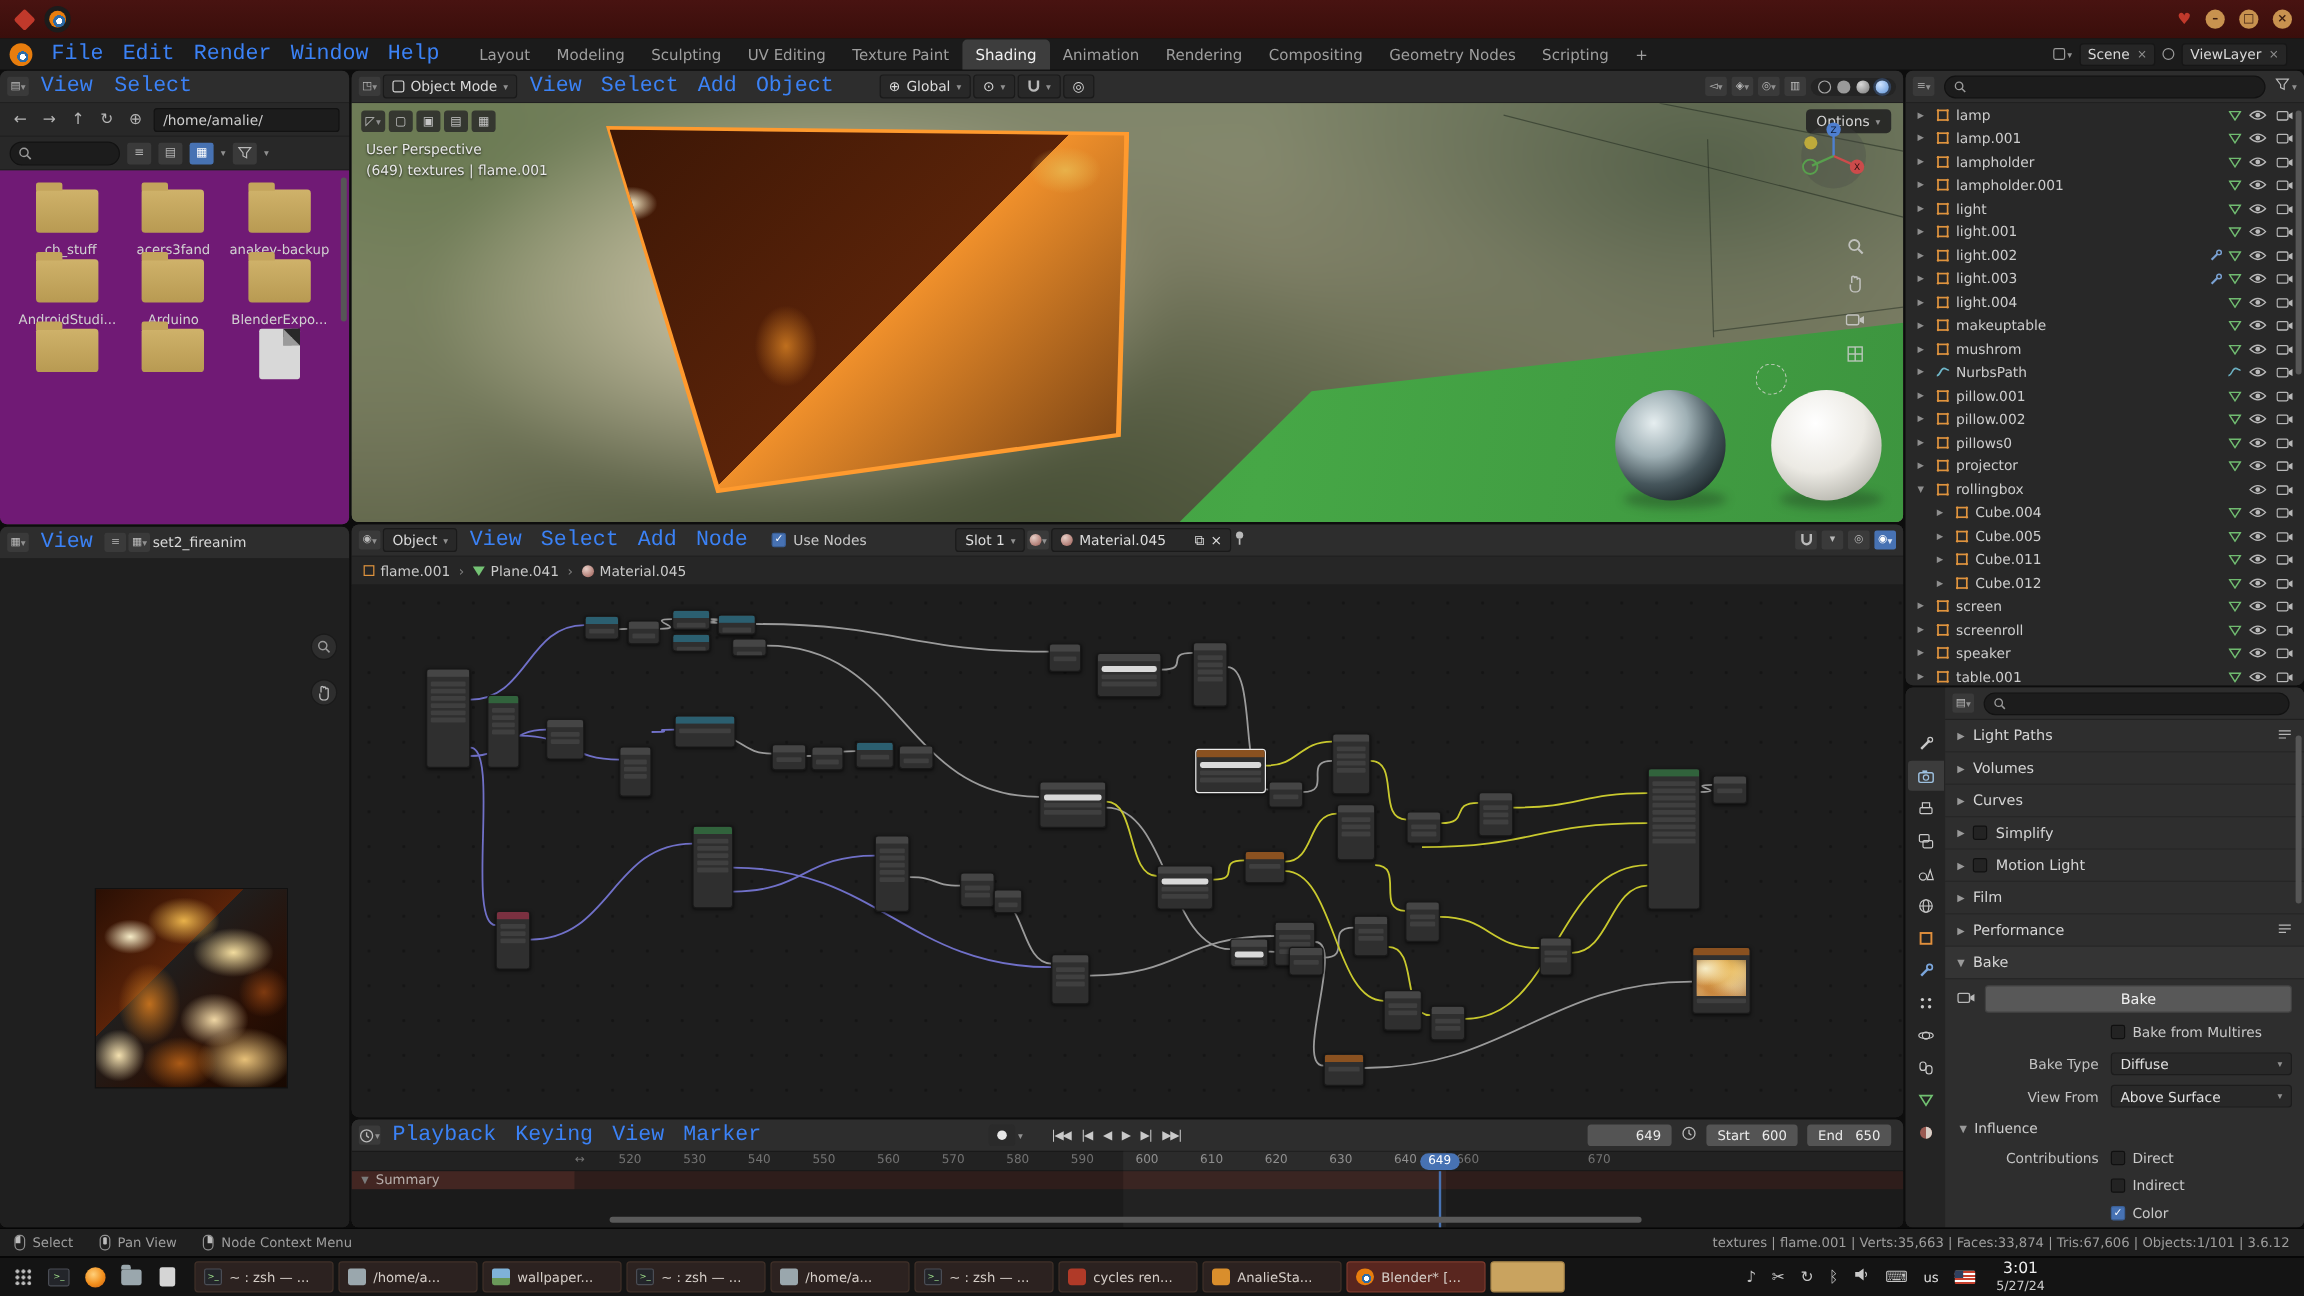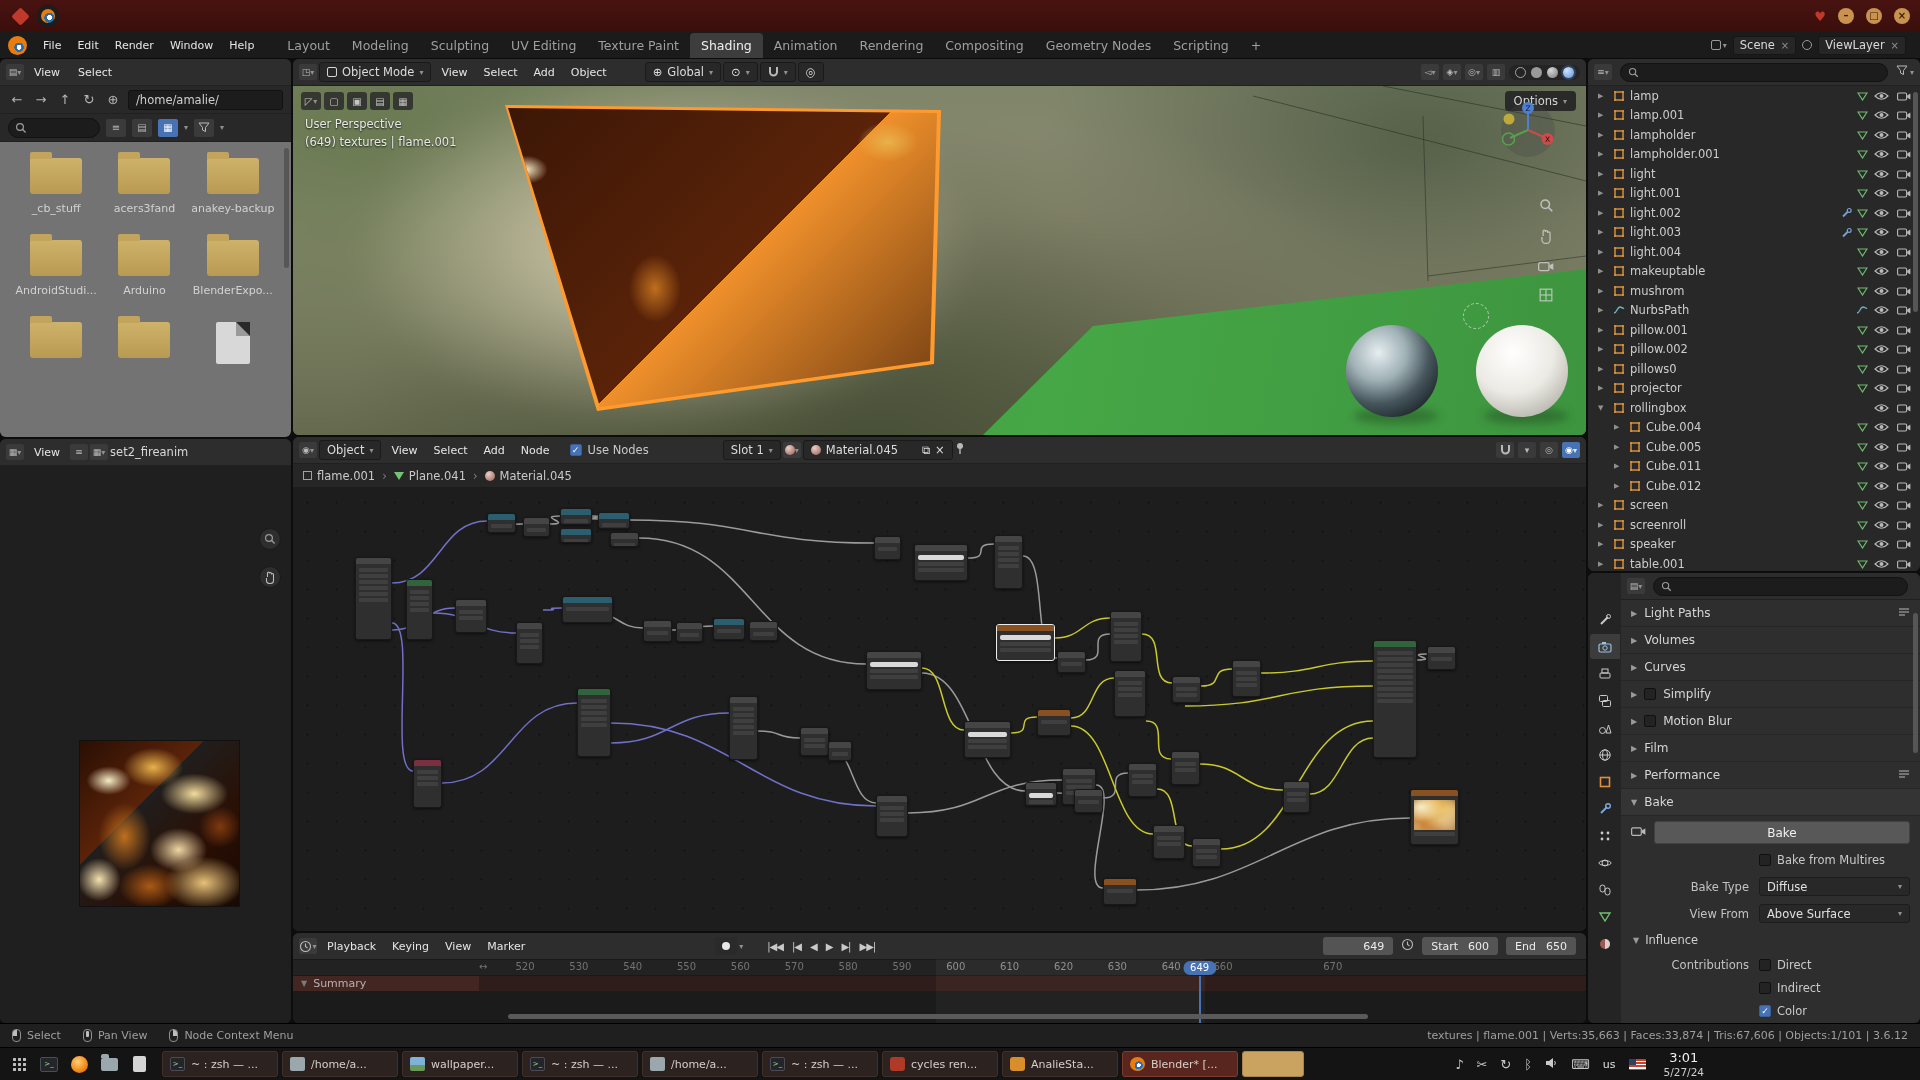--- a/index.html
+++ b/index.html
@@ -12,21 +12,21 @@
   .tb-bcircle{width:22px;height:22px;border-radius:50%;background:#1c1c1c;position:relative;}
   .tb-bcircle::after{content:"";position:absolute;left:4px;top:4px;width:14px;height:14px;border-radius:50%;background:radial-gradient(circle at 60% 62%,#fff 0 2.5px,#2d6ca8 2.6px 5px,#e87d0d 5.1px 100%);}
   .tb-title{position:absolute;left:0;right:0;text-align:center;color:#d9764a;font-size:13px;pointer-events:none;}
   .tb-right{margin-left:auto;display:flex;align-items:center;gap:12px;z-index:2;}
   .tb-heart{color:#c0392b;font-size:13px;}
   .winbtn{width:16px;height:16px;border-radius:50%;background:#c8924f;color:#3a1c10;font-size:10px;line-height:15px;text-align:center;font-weight:bold;}
 
   
   .menubar{position:absolute;left:0;top:32px;width:1920px;height:27px;background:#1b1b1b;display:flex;align-items:center;padding:0 8px;border-bottom:1px solid #0c0c0c;}
   .mb-blender{width:19px;height:19px;border-radius:50%;background:radial-gradient(circle at 58% 60%,#fff 0 2.4px,#2d6ca8 2.5px 4.6px,#e87d0d 4.7px 100%);margin-right:8px;}
-  .menu-item{padding:4px 8px;color:#e5e5e5;font-size:11px;border-radius:3px;}
+  .menu-item{padding:4px 8px;color:#3b82f6;font-size:18px;border-radius:3px;font-family:Liberation Mono, monospace;}
   .ws-tabs{display:flex;align-items:center;margin-left:14px;}
   .ws-tab{padding:5px 11px;color:#9f9f9f;font-size:12.5px;border-radius:4px 4px 0 0;}
   .ws-tab.active{background:#3d3d3d;color:#f0f0f0;}
   .ws-add{color:#9f9f9f;}
   .mb-spacer{flex:1;}
   .mb-right{display:flex;align-items:center;gap:6px;padding-right:6px;}
   .mb-ic{color:#b5b5b5;font-size:11px;display:inline-flex;align-items:center;gap:2px;}
   .chev{font-size:8px;color:#909090;}
   .mb-field{display:inline-flex;align-items:center;gap:6px;background:#262626;border:1px solid #161616;height:19px;border-radius:3px;padding:0 6px;font-size:11.5px;color:#d8d8d8;}
   .mb-field .fx{color:#8f8f8f;font-size:10px;}
@@ -39,21 +39,21 @@
   .ed-icon{width:18px;height:16px;background:#3a3a3a;border-radius:2px;display:inline-flex;align-items:center;justify-content:center;color:#b9b9b9;font-size:9px;}
 
   
   .file-browser{left:0;top:0;width:291px;height:378px;display:flex;flex-direction:column;}
   .fb-row{height:28px;background:#282828;display:flex;align-items:center;gap:6px;padding:0 8px;border-bottom:1px solid #202020;flex:none;}
   .nav-ic{color:#b5b5b5;font-size:13px;width:18px;text-align:center;}
   .path-field{flex:1;height:20px;background:#1c1c1c;border:1px solid #121212;border-radius:3px;display:flex;align-items:center;padding:0 7px;font-size:11.5px;color:#cfcfcf;}
   .search-field{width:92px;height:20px;background:#1c1c1c;border:1px solid #121212;border-radius:10px;display:flex;align-items:center;padding:0 6px;gap:4px;}
   .disp-btn{width:20px;height:18px;background:#3a3a3a;border-radius:2px;display:inline-flex;align-items:center;justify-content:center;color:#b5b5b5;font-size:10px;}
   .disp-btn.active{background:#4772b3;color:#fff;}
-  .fb-grid{flex:1;display:grid;grid-template-columns:repeat(3,1fr);align-content:start;row-gap:24px;padding:16px 14px 0 12px;background:#737373;position:relative;}
+  .fb-grid{flex:1;display:grid;grid-template-columns:repeat(3,1fr);align-content:start;padding:16px 14px 0 12px;background:#701a75;position:relative;}
   .fitem{display:flex;flex-direction:column;align-items:center;gap:9px;}
   .ficon-folder{width:52px;height:36px;background:linear-gradient(#cfb26a,#b89a52);border-radius:2px 3px 3px 3px;position:relative;}
   .ficon-folder::before{content:"";position:absolute;top:-6px;left:0;width:22px;height:7px;background:#c3a45c;border-radius:2px 2px 0 0;}
   .ficon-file{width:34px;height:42px;background:#d8d8d8;border-radius:2px;position:relative;}
   .ficon-file::after{content:"";position:absolute;right:0;top:0;border:7px solid #292929;border-left-color:#9a9a9a;border-bottom-color:#9a9a9a;}
   .flabel{font-size:11px;color:#d2d2d2;text-align:center;line-height:1.15;max-width:86px;min-height:13px;}
   .vscroll{position:absolute;right:2px;top:6px;width:5px;height:120px;background:#565656;border-radius:3px;}
 
   
   .image-editor{left:0;top:380px;width:291px;height:584px;display:flex;flex-direction:column;}
@@ -1902,21 +1902,21 @@
               <span>Curves</span>
             </div>
             <div class="prop-sec">
               <span class="sec-arrow">▶</span>
               <span class="cb"></span>
               <span>Simplify</span>
             </div>
             <div class="prop-sec">
               <span class="sec-arrow">▶</span>
               <span class="cb"></span>
-              <span>Motion Blur</span>
+              <span>Motion Light</span>
             </div>
             <div class="prop-sec">
               <span class="sec-arrow">▶</span>
               <span>Film</span>
             </div>
             <div class="prop-sec">
               <span class="sec-arrow">▶</span>
               <span>Performance</span>
               <span class="ol-spacer"></span>
               <span><svg width="12" height="10" viewBox="0 0 12 10">

